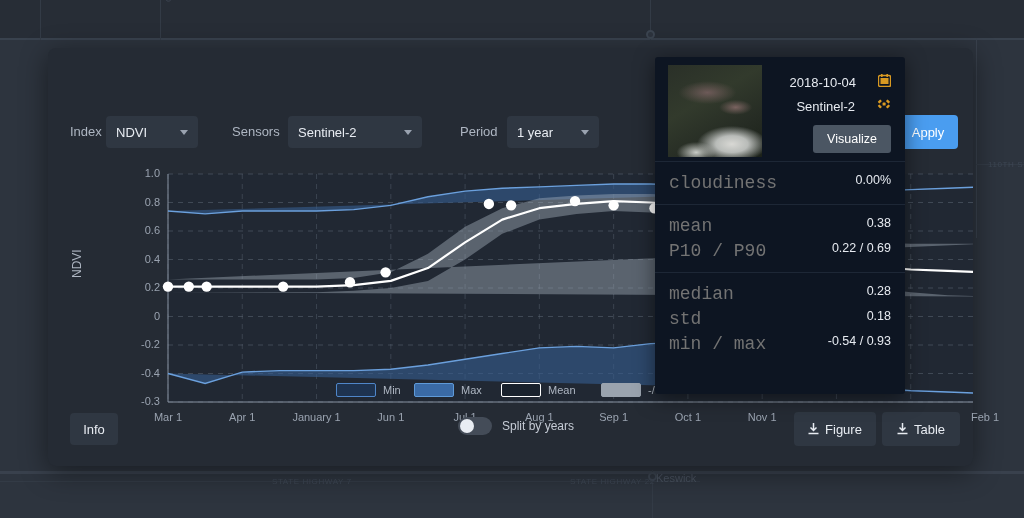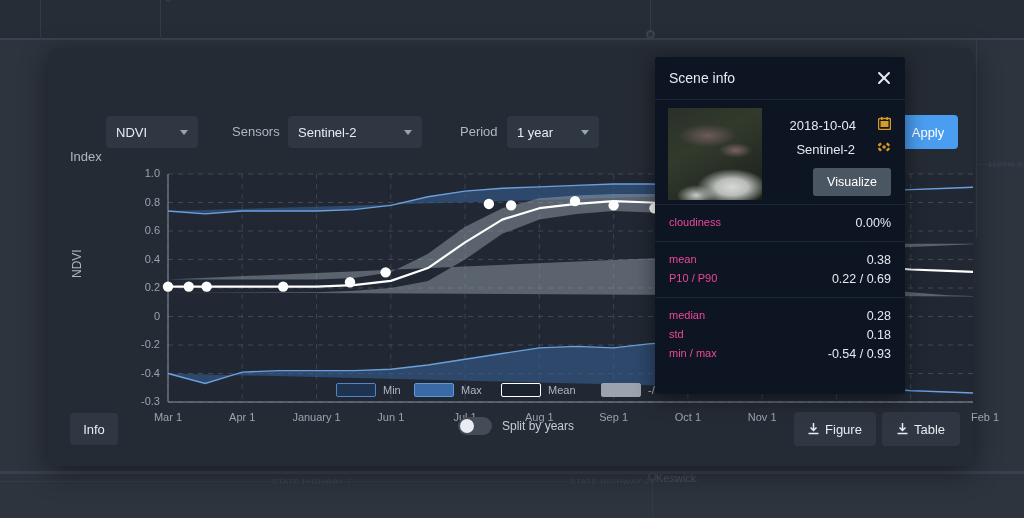--- a/index.html
+++ b/index.html
@@ -128,21 +128,21 @@
   .meta-row { display:flex; align-items:center; justify-content:flex-end; gap:22px; margin-bottom:6px; }
   .meta-text { color:#e6eaf0; font-size:13px; }
   .vis-btn {
     position:absolute; right:14px; top:68px; width:78px; height:28px;
     background:#4b5663; border-radius:3px; color:#ffffff; font-size:12.5px;
     display:flex; align-items:center; justify-content:center; cursor:pointer;
   }
   .stat-group { border-top:1px solid #1d2736; padding:11px 14px; }
   .stat-row { display:flex; justify-content:space-between; margin-bottom:5px; }
   .stat-row:last-child { margin-bottom:0; }
-  .stat-k { color:#ec4899; font-size:11px; }
+  .stat-k { color:#737373; font-size:18px;font-family:Liberation Mono, monospace; }
   .stat-v { color:#e6eaf0; font-size:12.5px; }
 </style>
 </head>
 <body>
 
 <div id="root">
 
   <div class="map-bg">
     <div class="map-band-top"></div>
     <div class="map-band-mid"></div>
@@ -163,21 +163,21 @@
     <div class="map-label rot" style="left:164px;top:2px;">CR AVENUE</div>
     <div class="map-label" style="left:272px;top:477px;">STATE HIGHWAY 7</div>
     <div class="map-label" style="left:570px;top:477px;">STATE HIGHWAY 22</div>
     <div class="map-label" style="left:988px;top:160px;">110TH ST</div>
     <div class="map-city" style="left:656px;top:472px;">Keswick</div>
   </div>
 
   <div class="panel">
 
     <div class="toolbar">
-      <div class="tb-label" style="left:22px;margin-top:25px;">Index</div>
+      <div class="tb-label" style="left:22px;">Index</div>
       <div class="select" style="left:58px;width:92px;">
         <span>NDVI</span>
         <span class="caret"></span>
       </div>
 
       <div class="tb-label" style="left:184px;">Sensors</div>
       <div class="select" style="left:240px;width:134px;">
         <span>Sentinel-2</span>
         <span class="caret"></span>
       </div>
@@ -308,24 +308,20 @@
               <path d="M5.5 0v7M2.5 4.5l3 3 3-3" stroke="#e8ecf2" stroke-width="1.5" fill="none"></path>
               <path d="M0.5 10.5h10" stroke="#e8ecf2" stroke-width="1.5"></path>
             </svg>
         </span>
         <span>Table</span>
       </div>
     </div>
   </div>
 
   <div class="scene">
-    <div class="scene-head">
-      <div class="scene-title">Scene info</div>
-      <div class="scene-close"></div>
-    </div>
 
     <div class="scene-body">
       <div class="thumb"></div>
       <div class="scene-meta">
         <div class="meta-row">
           <span class="meta-text">2018-10-04</span>
           <span>
             <svg width="13" height="13" viewBox="0 0 13 13">
                 <rect x="0.5" y="1.5" width="12" height="11" rx="1.5" fill="none" stroke="#d99a22" stroke-width="1.4"></rect>
                 <rect x="2.5" y="4" width="8" height="6" fill="#d99a22"></rect>

